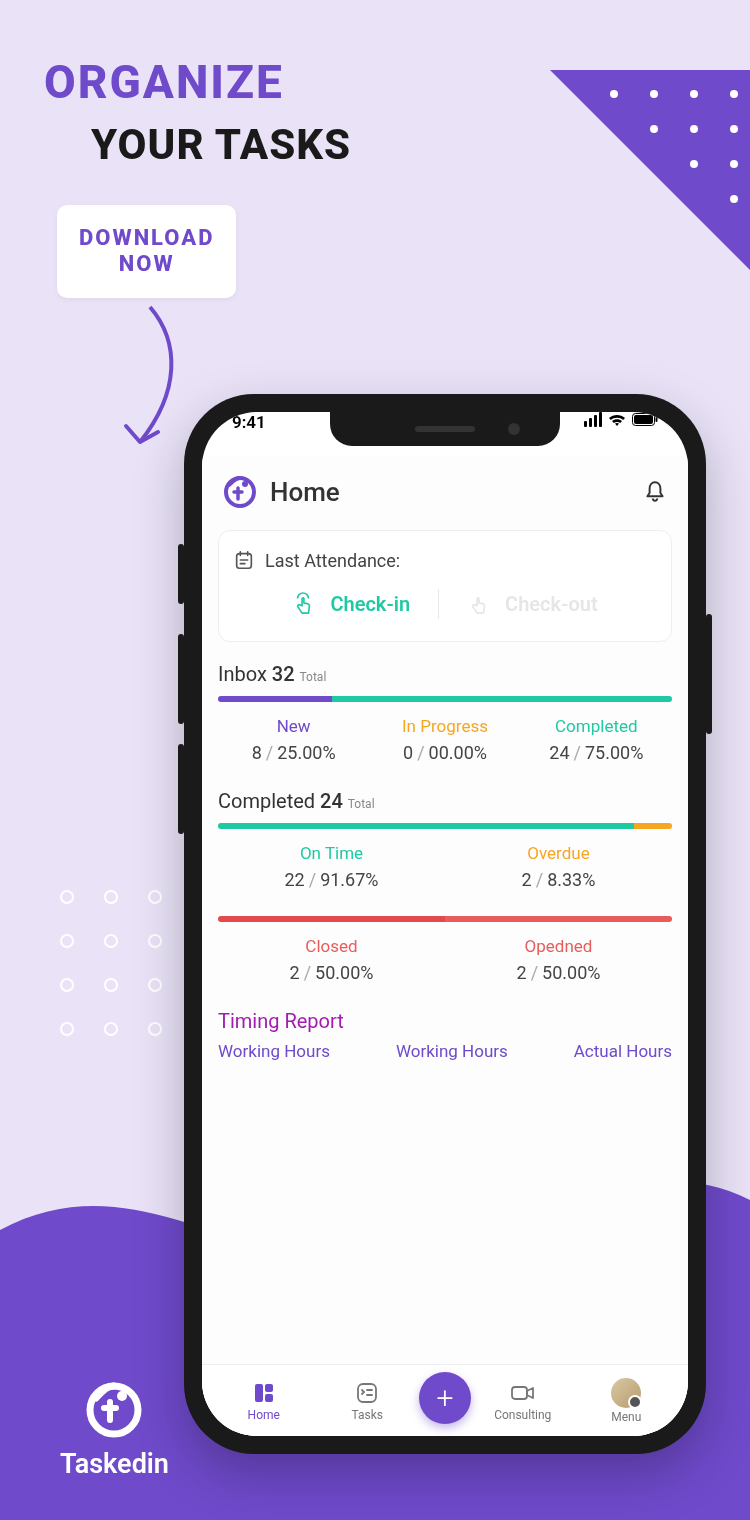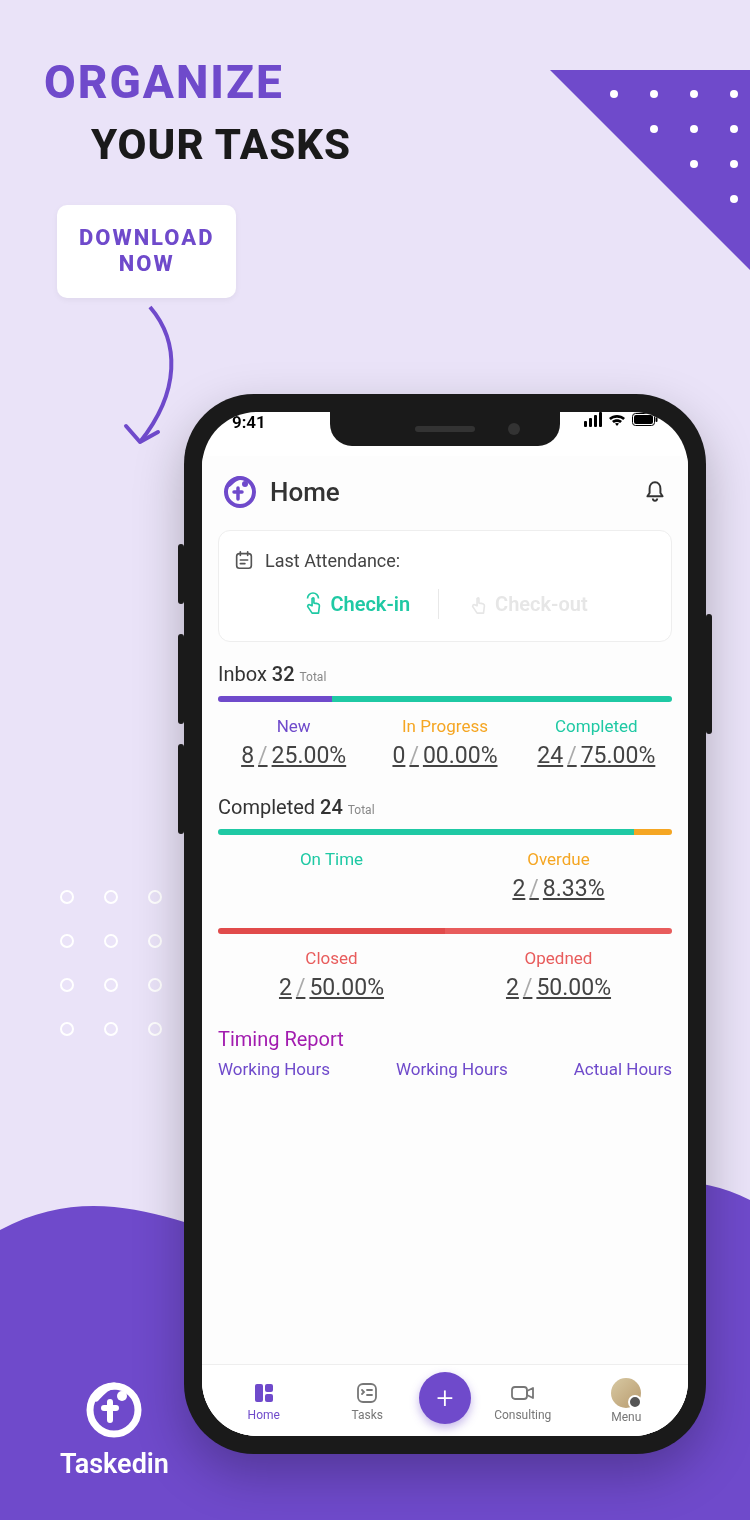--- a/index.html
+++ b/index.html
@@ -50,36 +50,36 @@
 
   .app-header{display:flex;align-items:center;padding:18px 20px 14px;gap:12px;}
   .app-logo{width:36px;height:36px;}
   .app-title{font-size:26px;font-weight:500;color:#333;flex:1;}
   .bell{width:26px;height:26px;}
 
   .card{background:#fff;border:1px solid #eee;border-radius:12px;margin:6px 16px 20px;padding:18px 14px 22px;}
   .card-hdr{display:flex;align-items:center;gap:10px;font-size:18px;color:#444;margin-bottom:18px;}
   .cal-icon{width:22px;height:22px;}
   .check-row{display:flex;align-items:center;justify-content:center;gap:28px;}
-  .check-btn{display:flex;align-items:center;gap:6px;font-size:20px;font-weight:600;}
+  .check-btn{display:flex;align-items:center;gap:16px;font-size:20px;font-weight:600;}
   .check-in{color:#1FC9A4;}
   .check-out{color:#e6e6e6;}
   .vdiv{width:1px;height:30px;background:#e8e8e8;}
   .tap-icon{width:22px;height:26px;}
 
   .section{margin:0 16px 26px;}
   .sec-title{font-size:20px;color:#333;margin-bottom:10px;}
   .sec-title .num{font-weight:500;}
   .sec-title .total{font-size:12px;color:#888;}
   .bar{height:6px;border-radius:3px;background:#eee;overflow:hidden;display:flex;margin-bottom:14px;}
   .bar span{display:block;height:100%;}
   .cols{display:flex;justify-content:space-between;text-align:center;}
   .col{flex:1;}
   .col-label{font-size:17px;margin-bottom:6px;}
-  .col-val{font-size:23px;color:#444;text-decoration:underline;}
+  .col-val{font-size:18px;color:#444;}
   .col-val .slash{color:#aaa;margin:0 4px;}
   .c-new{color:#6F4ACB;}
   .c-inprog{color:#F5A623;}
   .c-comp{color:#1FC9A4;}
   .c-ontime{color:#1FC9A4;}
   .c-overdue{color:#F5A623;}
   .c-closed{color:#E85C5C;}
   .c-opened{color:#E85C5C;}
 
   .timing-title{font-size:20px;color:#a21caf;margin:0 16px 8px;}
@@ -258,20 +258,21 @@
           <span class="num">24</span>
           <span class="total">Total</span>
         </div>
         <div class="bar">
           <span style="width:91.67%;background:#1FC9A4"></span>
           <span style="width:8.33%;background:#F5A623"></span>
         </div>
         <div class="cols">
           <div class="col">
             <div class="col-label c-ontime">On Time</div>
+            <div class="col-val"><span>22</span><span class="slash">/</span><span>91.67%</span></div>
           </div>
           <div class="col">
             <div class="col-label c-overdue">Overdue</div>
             <div class="col-val"><span>2</span><span class="slash">/</span><span>8.33%</span></div>
           </div>
         </div>
       </div>
 
       <div class="section">
         <div class="bar">

